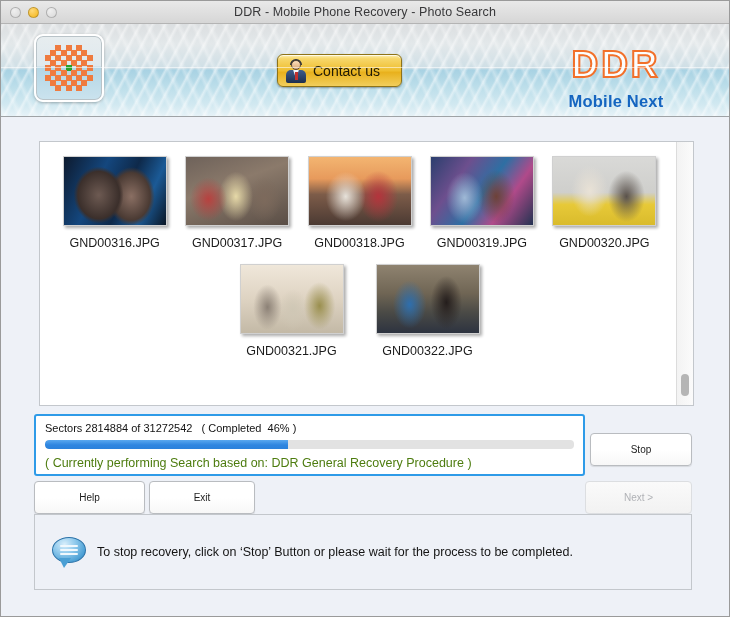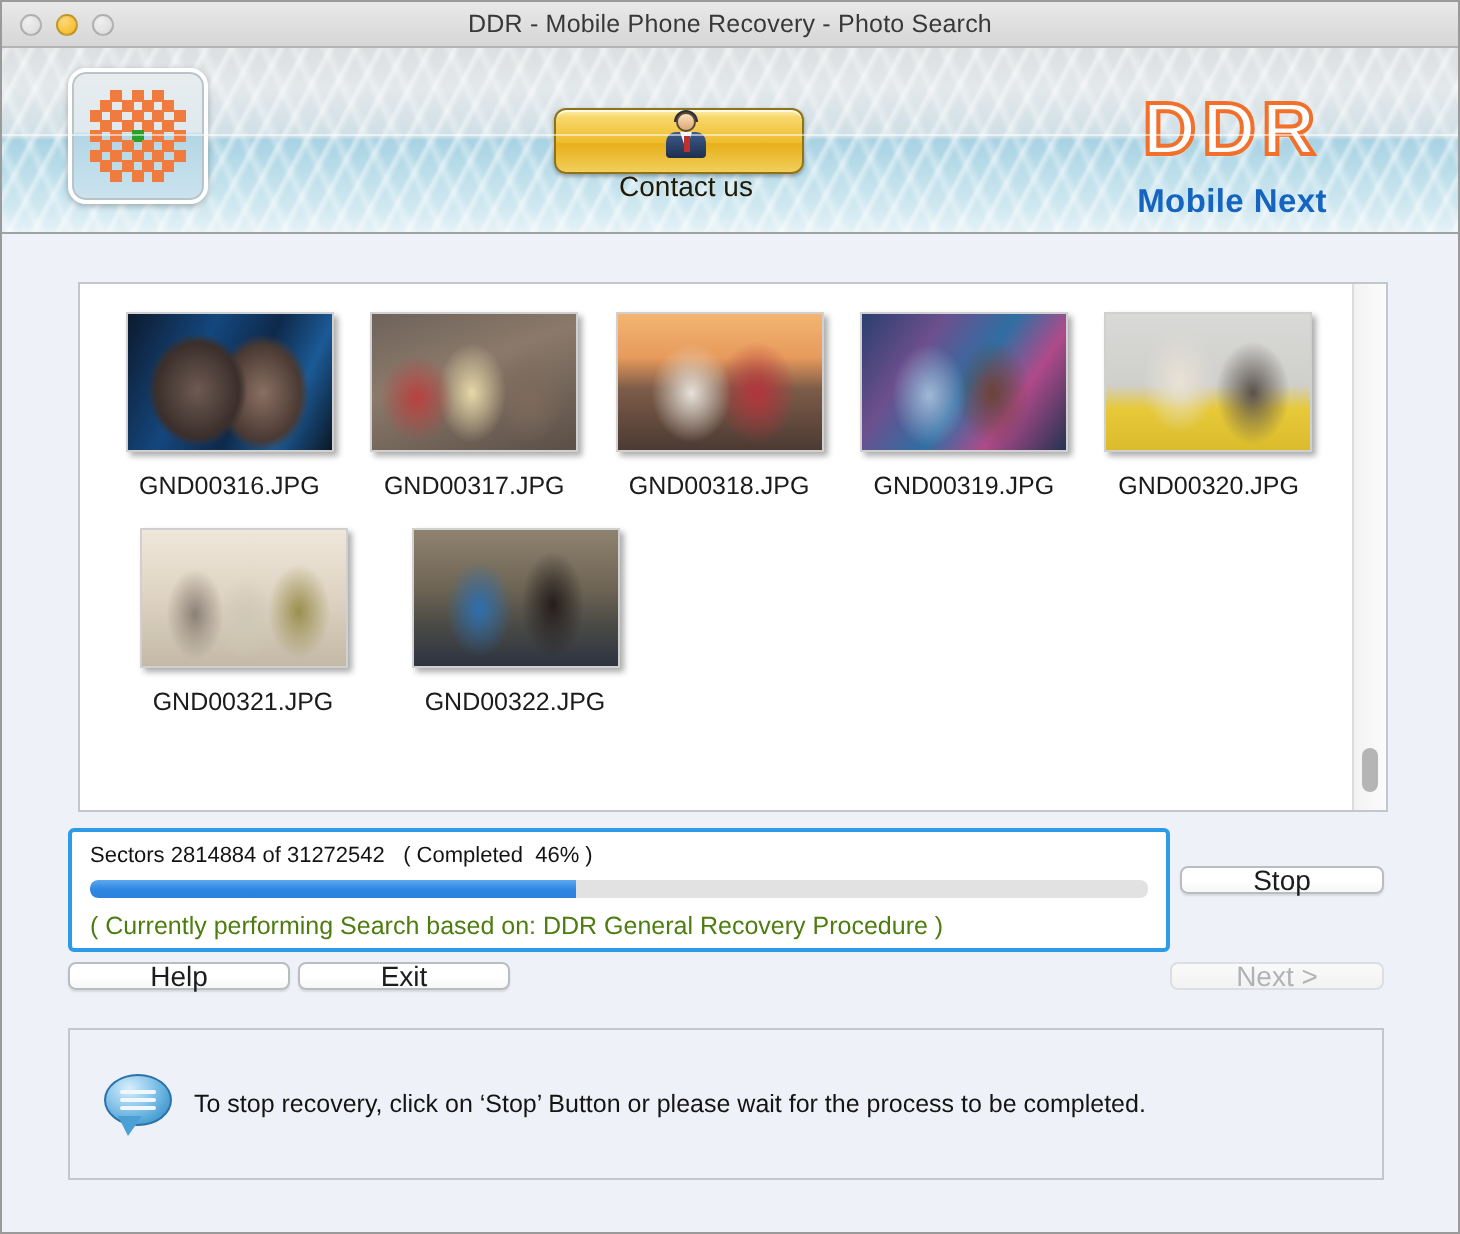--- a/index.html
+++ b/index.html
@@ -130,21 +130,20 @@
     box-sizing: border-box;
     border: 1px solid #8e7318;
     border-radius: 6px;
     background: linear-gradient(to bottom, #fdf0b4 0%, #f7d76a 12%, #eebd2e 52%, #e8b01b 55%, #f2ce5c 100%);
     box-shadow: 0 1px 2px rgba(0,0,0,0.35), inset 0 1px 0 rgba(255,255,255,0.7);
     display: flex;
     align-items: center;
     gap: 6px;
     padding-left: 7px;
     cursor: pointer;
-    flex-direction: column;
   }
   .contact-btn .person {
     width: 22px;
     height: 24px;
     position: relative;
     flex: none;
   }
   .contact-btn .person .head {
     position: absolute;
     left: 6px; top: 1px;
@@ -233,20 +232,21 @@
     position: absolute;
     left: 0; top: 0;
     width: 634px;
     height: 100%;
     padding: 14px 0 0 0;
   }
   .thumb-row {
     display: flex;
     padding-left: 22px;
     margin-bottom: 14px;
+    justify-content: center;
   }
   .thumb-cell {
     width: 119px;
     margin-right: 17px;
     text-align: center;
     cursor: pointer;
   }
   .thumb-img {
     width: 104px;
     height: 70px;
@@ -317,26 +317,26 @@
   .progress-line2 {
     margin-top: 7px;
     font-size: 12.5px;
     color: #4d7c0f;
   }
 
   
   .btn {
     position: absolute;
     box-sizing: border-box;
-    height: 14px;
+    height: 33px;
     border: 1px solid #b9bcc0;
     border-radius: 4px;
     background: linear-gradient(to bottom, #ffffff 0%, #ffffff 52%, #f7f7f7 100%);
     box-shadow: 0 1px 1px rgba(0,0,0,0.10);
-    font-size: 14px;
+    font-size: 10px;
     color: #1c1c1c;
     display: flex;
     align-items: center;
     justify-content: center;
     cursor: pointer;
   }
   .btn.disabled {
     color: #b0b2b6;
     background: linear-gradient(to bottom, #fafafa, #f2f2f2);
     border-color: #dcdee1;

